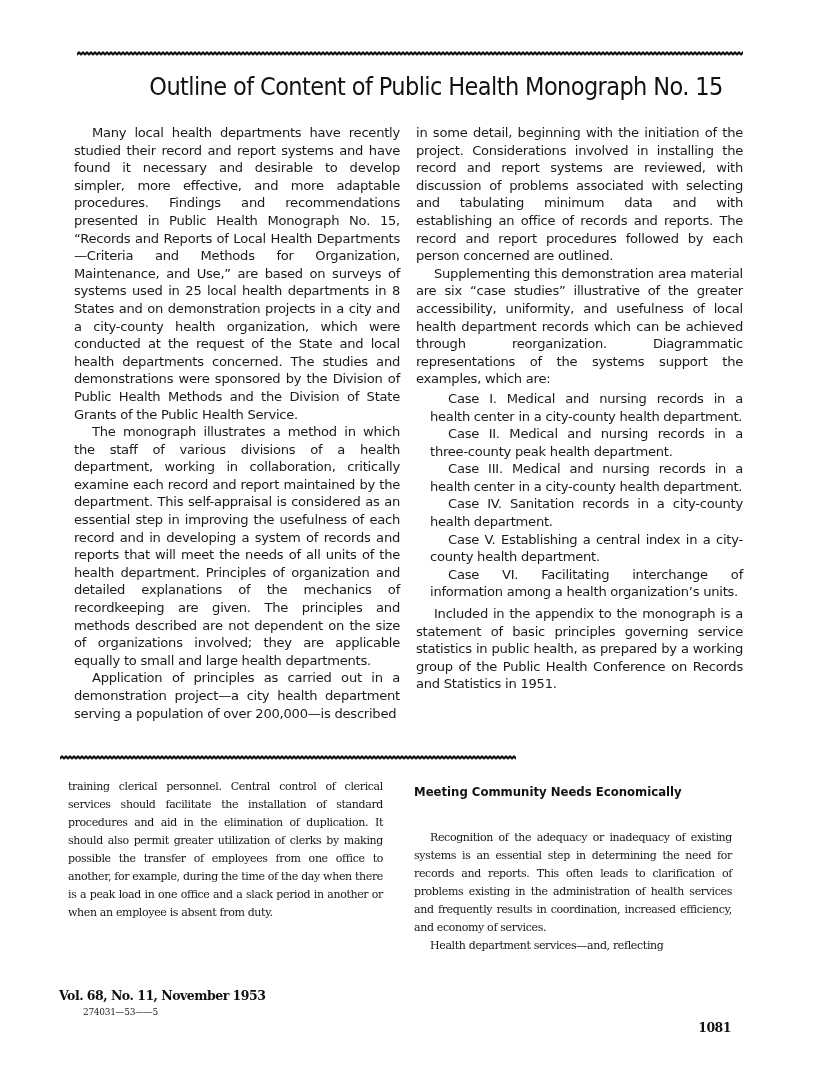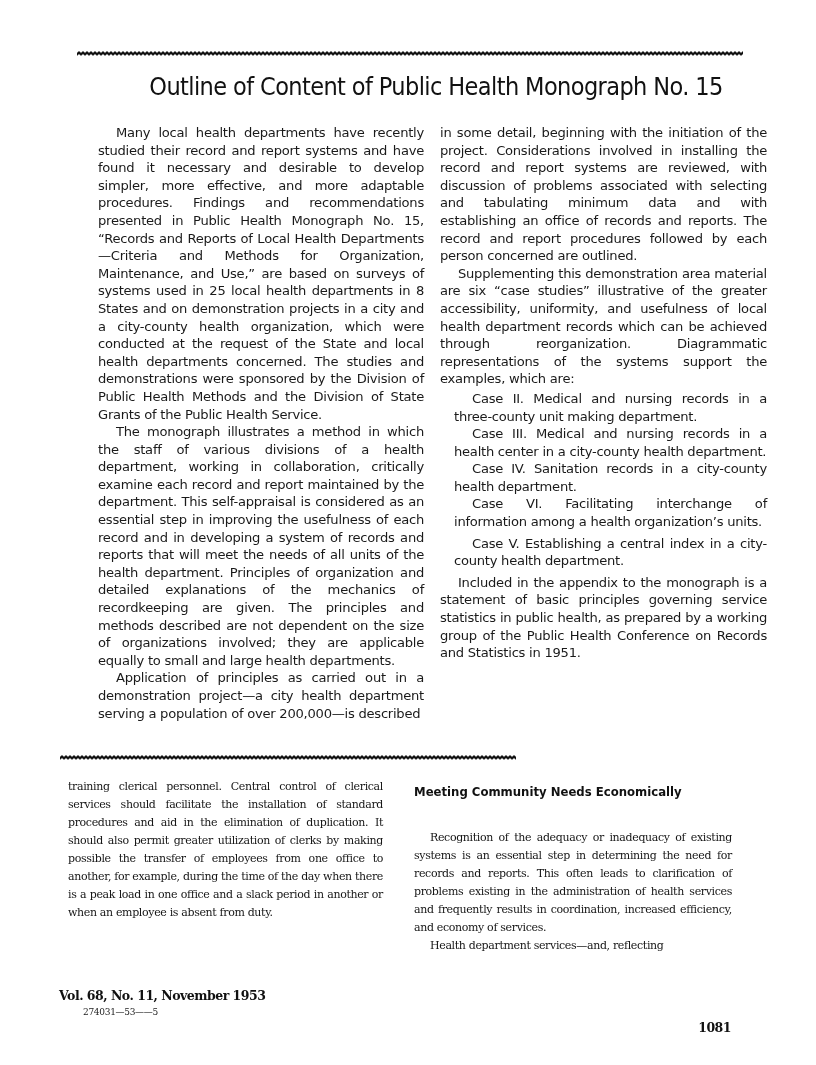--- a/index.html
+++ b/index.html
@@ -3,21 +3,21 @@
 <meta charset="utf-8">
 <style>
   html, body { margin: 0; padding: 0; background: #ffffff; }
   body { width: 816px; height: 1065px; position: relative; overflow: hidden; color: #161616; }
   .wavy { position: absolute; height: 8px; }
   .wavy svg { display: block; width: 100%; height: 8px; }
   .title { position: absolute; left: 0; width: 816px; top: 72px; text-align: center;
     font-family: "DejaVu Sans", sans-serif; font-size: 25px; letter-spacing: -0.6px;
     font-stretch: condensed; color: #111; }
   .col { position: absolute; font-family: "DejaVu Sans", sans-serif; font-size: 13.1px;
-    line-height: 17.6px; letter-spacing: -0.25px; text-align: justify; color: #1a1a1a; margin-left: 24px; }
+    line-height: 17.6px; letter-spacing: -0.25px; text-align: justify; color: #1a1a1a; }
   .col p { margin: 0; text-indent: 18px; }
   .col-left { left: 74px; top: 124px; width: 326px; }
   .col-right { left: 416px; top: 124px; width: 327px; }
   .case { margin: 0 0 7px 0; text-indent: -14px; padding-left: 14px; text-align: justify; }
   .case-list { margin: 2px 0 4px 0; }
   .serif { position: absolute; font-family: "DejaVu Serif", serif; font-size: 11px;
     line-height: 18px; letter-spacing: -0.35px; text-align: justify; color: #151515; }
   .serif p { margin: 0; }
   .serif .ind { text-indent: 16px; }
   .bl { left: 68px; top: 778px; width: 315px; }
@@ -50,25 +50,26 @@
 <div class="col col-left">
   <p>Many local health departments have recently studied their record and report systems and have found it necessary and desirable to develop simpler, more effective, and more adaptable procedures. Findings and recommendations presented in Public Health Monograph No. 15, “Records and Reports of Local Health Departments—Criteria and Methods for Organization, Maintenance, and Use,” are based on surveys of systems used in 25 local health departments in 8 States and on demonstration projects in a city and a city-county health organization, which were conducted at the request of the State and local health departments concerned. The studies and demonstrations were sponsored by the Division of Public Health Methods and the Division of State Grants of the Public Health Service.</p>
   <p>The monograph illustrates a method in which the staff of various divisions of a health department, working in collaboration, critically examine each record and report maintained by the department. This self-appraisal is considered as an essential step in improving the usefulness of each record and in developing a system of records and reports that will meet the needs of all units of the health department. Principles of organization and detailed explanations of the mechanics of recordkeeping are given. The principles and methods described are not dependent on the size of organizations involved; they are applicable equally to small and large health departments.</p>
   <p>Application of principles as carried out in a demonstration project—a city health department serving a population of over 200,000—is described</p>
 </div>
 
 <div class="col col-right">
   <p style="text-indent:0;">in some detail, beginning with the initiation of the project. Considerations involved in installing the record and report systems are reviewed, with discussion of problems associated with selecting and tabulating minimum data and with establishing an office of records and reports. The record and report procedures followed by each person concerned are outlined.</p>
   <p>Supplementing this demonstration area material are six “case studies” illustrative of the greater accessibility, uniformity, and usefulness of local health department records which can be achieved through reorganization. Diagrammatic representations of the systems support the examples, which are:</p>
   <div class="case-list">
-    <p class="case">Case II. Medical and nursing records in a three-county unit making department.</p>
+    <p class="case">Case I. Medical and nursing records in a health center in a city-county health department.</p>
+    <p class="case">Case II. Medical and nursing records in a three-county peak health department.</p>
     <p class="case">Case III. Medical and nursing records in a health center in a city-county health department.</p>
     <p class="case">Case IV. Sanitation records in a city-county health department.</p>
+    <p class="case">Case V. Establishing a central index in a city-county health department.</p>
     <p class="case" style="margin-bottom:4px;">Case VI. Facilitating interchange of information among a health organization’s units.</p>
-    <p class="case">Case V. Establishing a central index in a city-county health department.</p>
   </div>
   <p>Included in the appendix to the monograph is a statement of basic principles governing service statistics in public health, as prepared by a working group of the Public Health Conference on Records and Statistics in 1951.</p>
 </div>
 
 <div class="wavy" style="left:60px; top:754px; width:456px;">
   <svg viewBox="0 0 456 8" preserveAspectRatio="none">
     <defs>
       <pattern id="wv2" width="8" height="8" patternUnits="userSpaceOnUse">
         <path d="M0 3 Q2 -0.5 4 3 Q6 -0.5 8 3 L8 6 Q6 2.5 4 6 Q2 2.5 0 6 Z" fill="#111"></path>
       </pattern>

